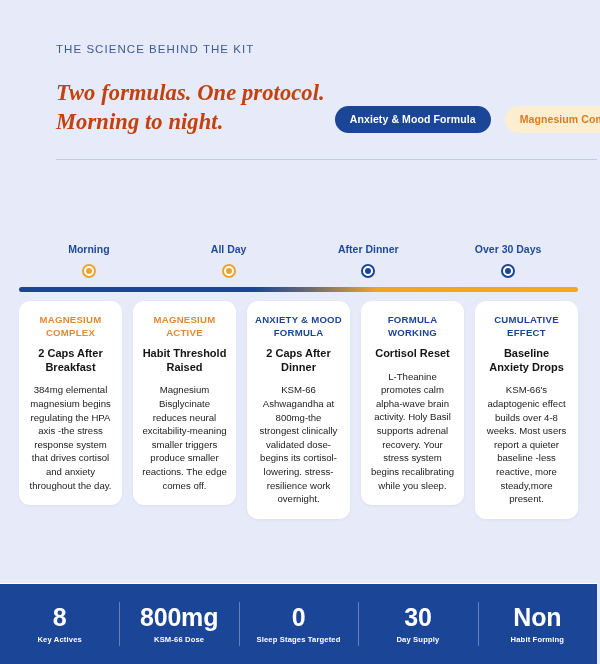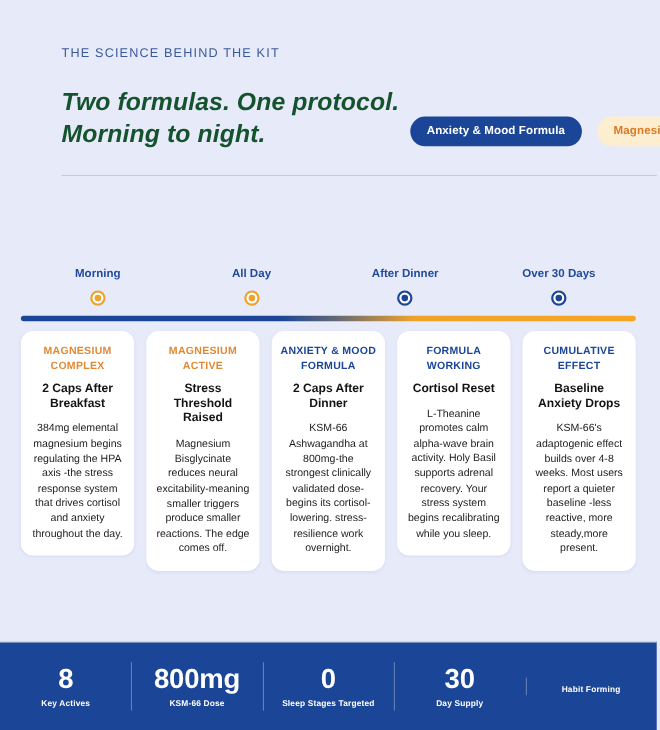--- a/index.html
+++ b/index.html
@@ -36,26 +36,26 @@
     font-weight: 400;
     line-height: 1;
     margin-bottom: 22px;
   }
   .headline-row {
     display: flex;
     align-items: flex-end;
     gap: 0;
   }
   .headline {
-    font-family: Liberation Sans, sans-serif;
+    font-family: Liberation Serif, serif;
     font-style: italic;
     font-weight: 700;
     font-size: 22.5px;
     line-height: 1.32;
-    color: #14532d;
+    color: #c2410c;
     letter-spacing: 0.1px;
     white-space: nowrap;
   }
   .pills {
     display: flex;
     align-items: center;
     gap: 14px;
     margin-left: 10px;
     padding-bottom: 4px;
   }
@@ -268,21 +268,21 @@
   <div class="cards">
 
     <div class="card">
       <div class="card-kicker">MAGNESIUM COMPLEX</div>
       <div class="card-title">2 Caps After Breakfast</div>
       <div class="card-body">384mg elemental magnesium begins regulating the HPA axis -the stress response system that drives cortisol and anxiety throughout the day.</div>
     </div>
 
     <div class="card">
       <div class="card-kicker">MAGNESIUM ACTIVE</div>
-      <div class="card-title">Stress Threshold Raised</div>
+      <div class="card-title">Habit Threshold Raised</div>
       <div class="card-body">Magnesium Bisglycinate reduces neural excitability-meaning smaller triggers produce smaller reactions. The edge comes off.</div>
     </div>
 
     <div class="card">
       <div class="card-kicker blue">ANXIETY &amp; MOOD FORMULA</div>
       <div class="card-title">2 Caps After Dinner</div>
       <div class="card-body">KSM-66 Ashwagandha at 800mg-the strongest clinically validated dose-begins its cortisol-lowering. stress-resilience work overnight.</div>
     </div>
 
     <div class="card">
@@ -310,17 +310,18 @@
     </div>
     <div class="stat">
       <div class="stat-value">0</div>
       <div class="stat-label">Sleep Stages Targeted</div>
     </div>
     <div class="stat">
       <div class="stat-value">30</div>
       <div class="stat-label">Day Supply</div>
     </div>
     <div class="stat">
+      <div class="stat-value">Non</div>
       <div class="stat-label">Habit Forming</div>
     </div>
   </div>
 
 </div>
 
 </body></html>

